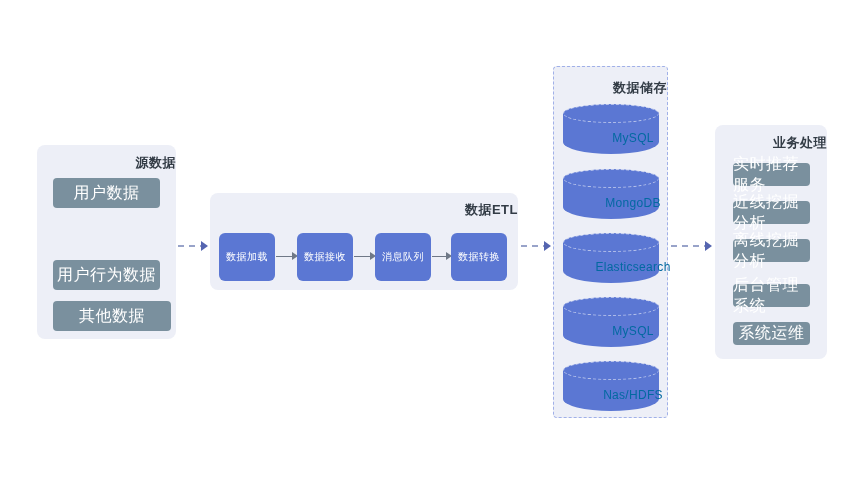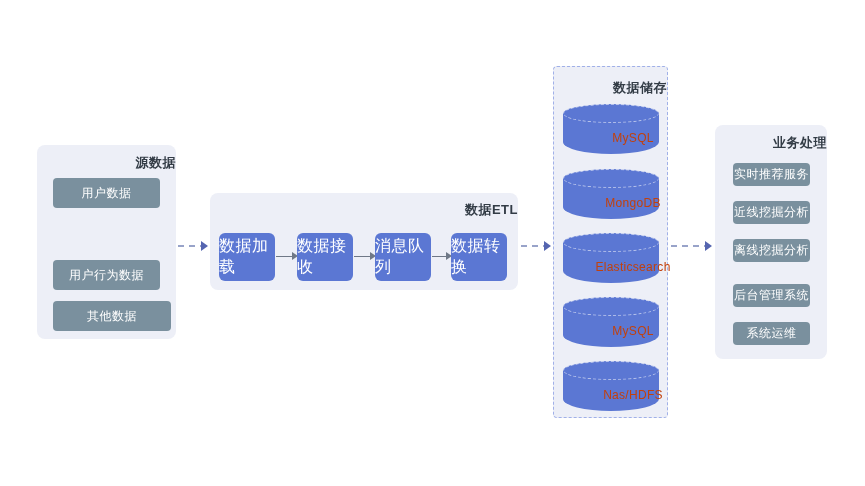--- a/index.html
+++ b/index.html
@@ -2,37 +2,37 @@
 <html><head>
 <meta charset="utf-8">
 <style>
   html,body { margin:0; padding:0; background:#ffffff; }
   body { font-family:"Liberation Sans","DejaVu Sans",sans-serif; }
   #canvas { position:relative; width:865px; height:486px; background:#ffffff; overflow:hidden; }
 
   .panel { position:absolute; background:#edeff7; border-radius:8px; box-sizing:border-box; }
   .panel-title { position:absolute; left:0; right:0; text-align:right; font-size:13px; font-weight:bold; color:#333c46; letter-spacing:0.5px; }
 
-  .slate-item { position:absolute; background:#7a909e; border-radius:4px; color:#ffffff; font-size:12px;
+  .slate-item { position:absolute; background:#7a909e; border-radius:4px; color:#ffffff; font-size:16px;
                 display:flex; align-items:center; justify-content:center; letter-spacing:0.5px; }
 
-  .blue-box { position:absolute; background:#5b77d3; border-radius:6px; color:#ffffff; font-size:16px;
+  .blue-box { position:absolute; background:#5b77d3; border-radius:6px; color:#ffffff; font-size:10px;
               display:flex; align-items:center; justify-content:center; letter-spacing:0.5px; }
 
   
   #storage-panel { border:1px dashed #a0b0e8; border-radius:4px; }
 
   
   .cyl { position:absolute; width:96px; height:50px; }
   .cyl-body { position:absolute; left:0; right:0; top:9px; bottom:0; background:#5b77d3;
               border-radius:0 0 48px 48px / 0 0 12px 12px; }
   .cyl-top { position:absolute; left:0; right:0; top:0; height:19px; background:#5b77d3;
              border:1px dashed rgba(255,255,255,0.55); border-radius:50%; box-sizing:border-box; }
   .cyl-label { position:absolute; left:0; right:0; top:17px; bottom:0; display:flex; align-items:center;
-               justify-content:center; color:#c2410c; font-size:12px; letter-spacing:0.3px;padding-left:44px; }
+               justify-content:center; color:#0369a1; font-size:12px; letter-spacing:0.3px;padding-left:44px; }
 
   
   .darrow { position:absolute; height:0; border-top:2px dashed #98a3c9; }
   .darrow::after { content:""; position:absolute; right:-2px; top:-6px; width:0; height:0;
                    border-left:7px solid #5565b0; border-top:5px solid transparent; border-bottom:5px solid transparent; }
 
   
   .sarrow { position:absolute; height:1px; background:#6f7887; }
   .sarrow::after { content:""; position:absolute; right:-2px; top:-4px; width:0; height:0;
                    border-left:6px solid #6f7887; border-top:4px solid transparent; border-bottom:4px solid transparent; }

